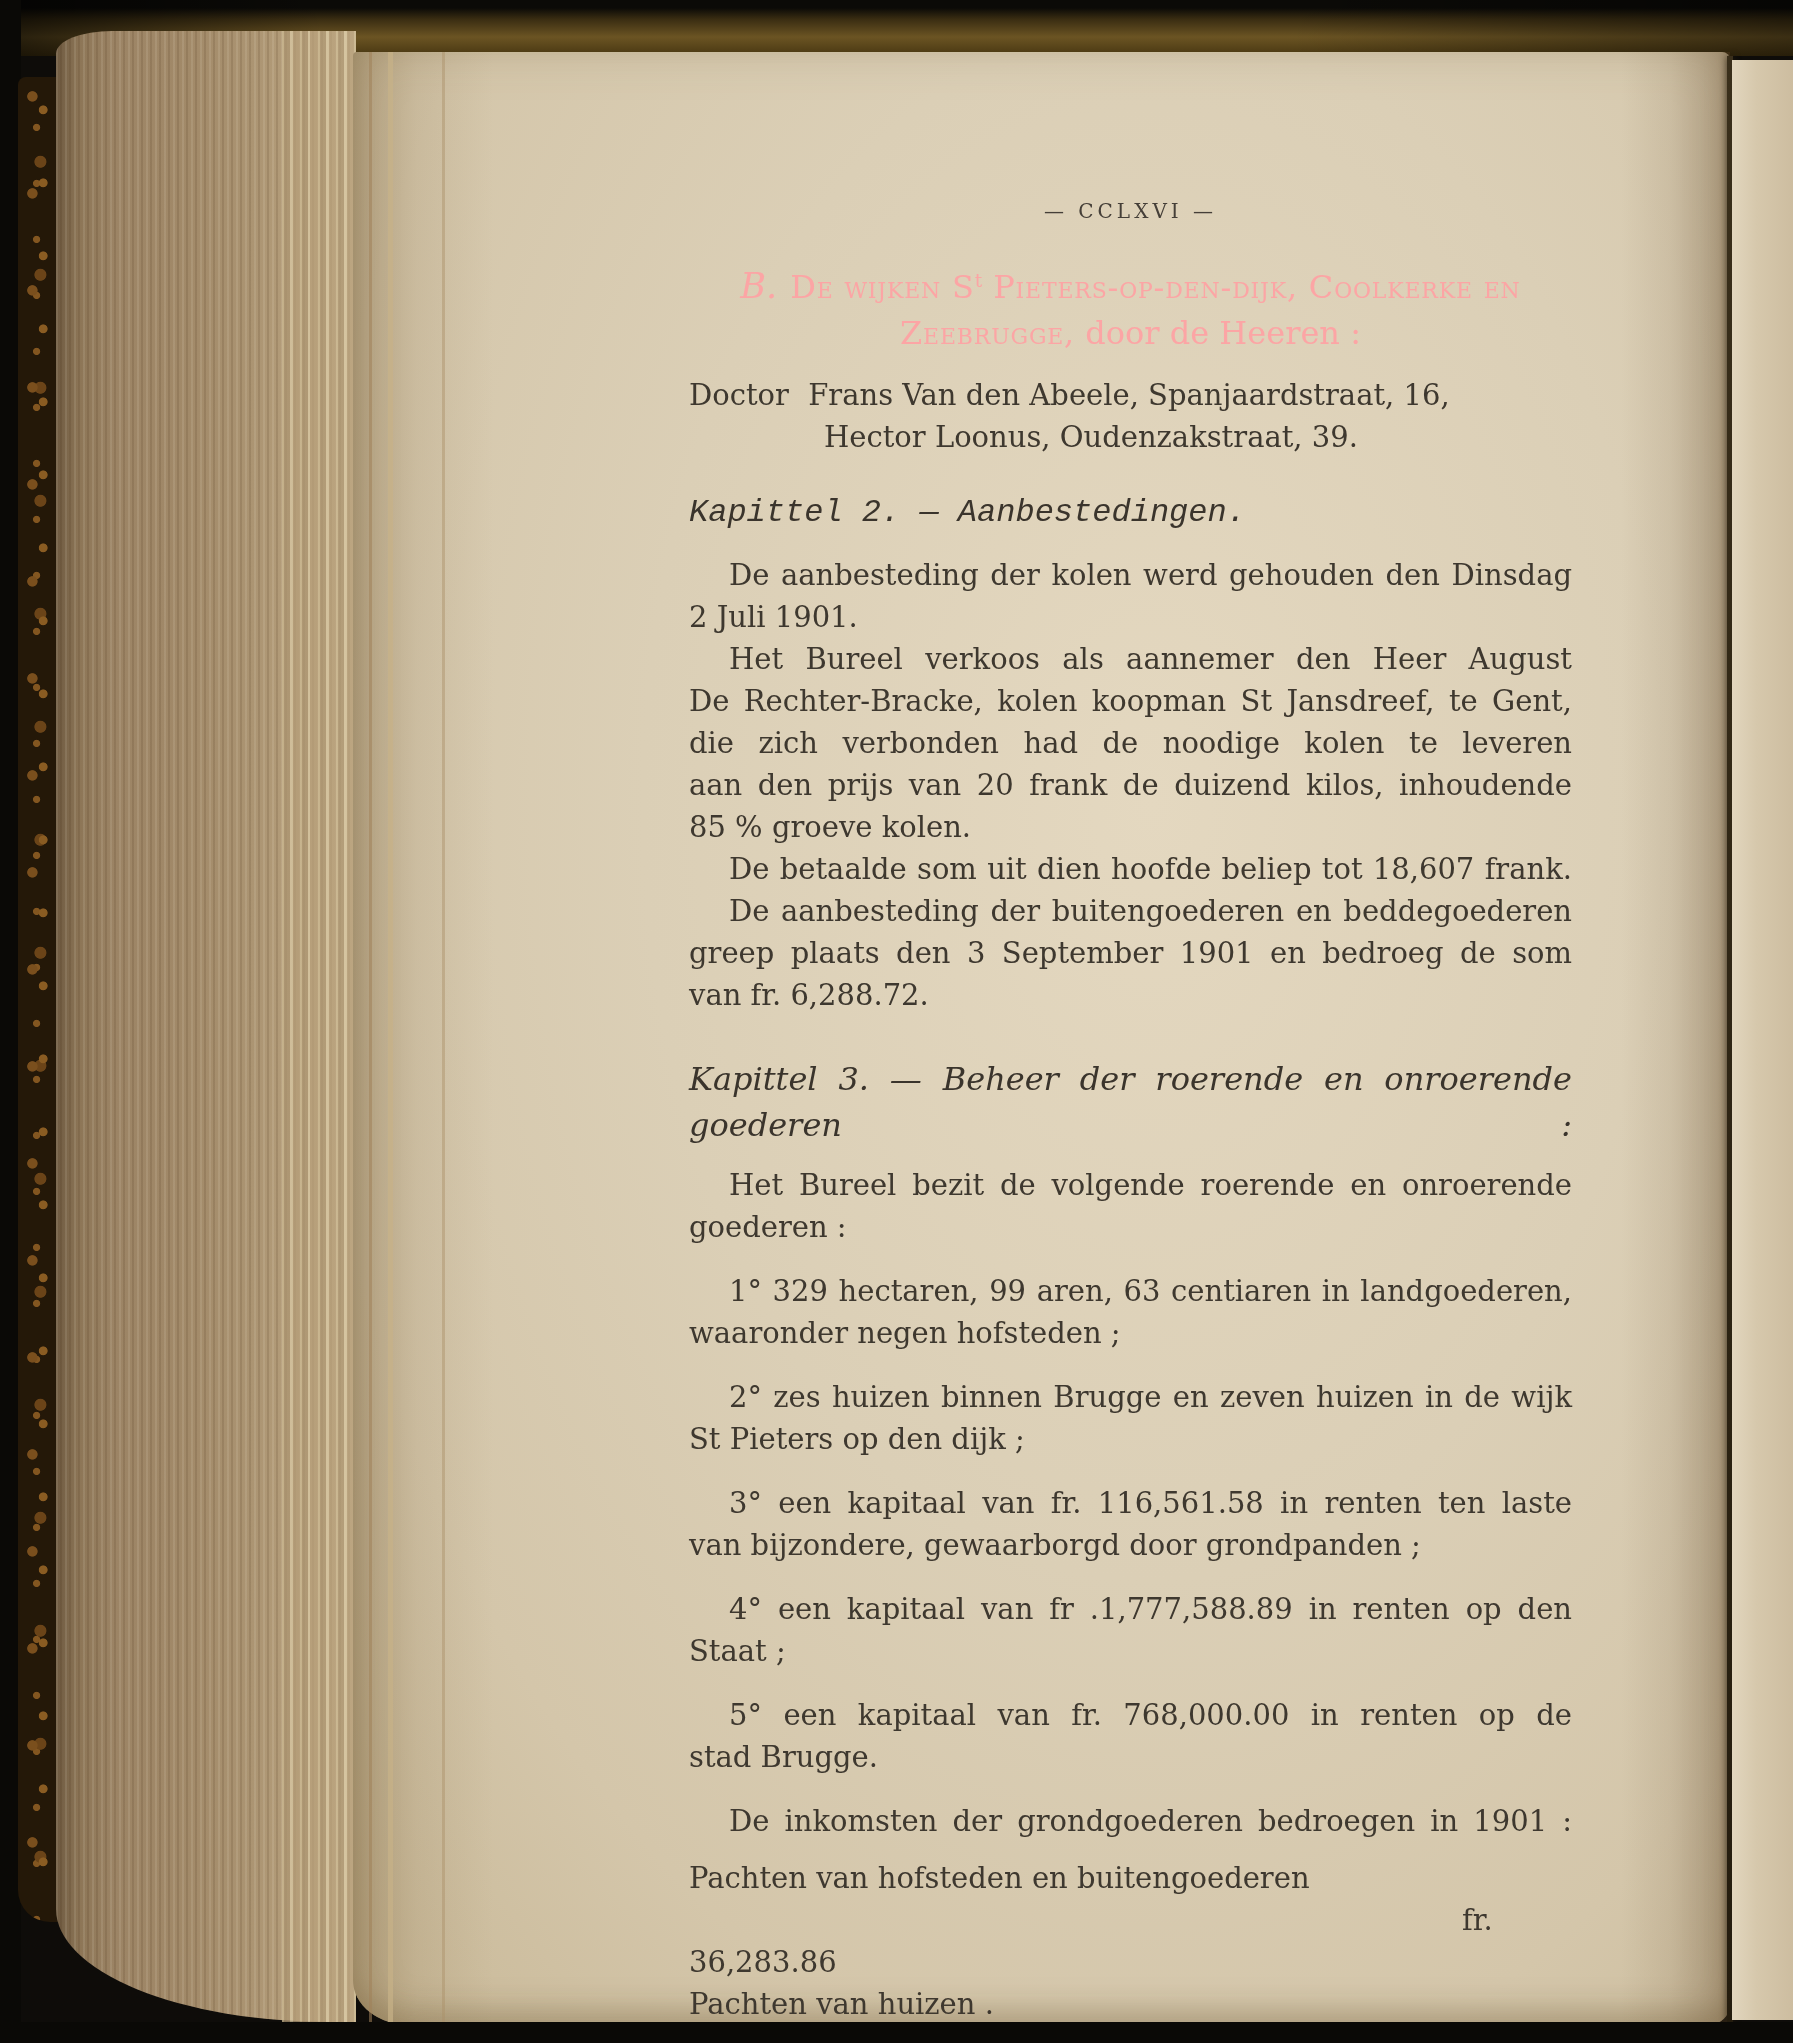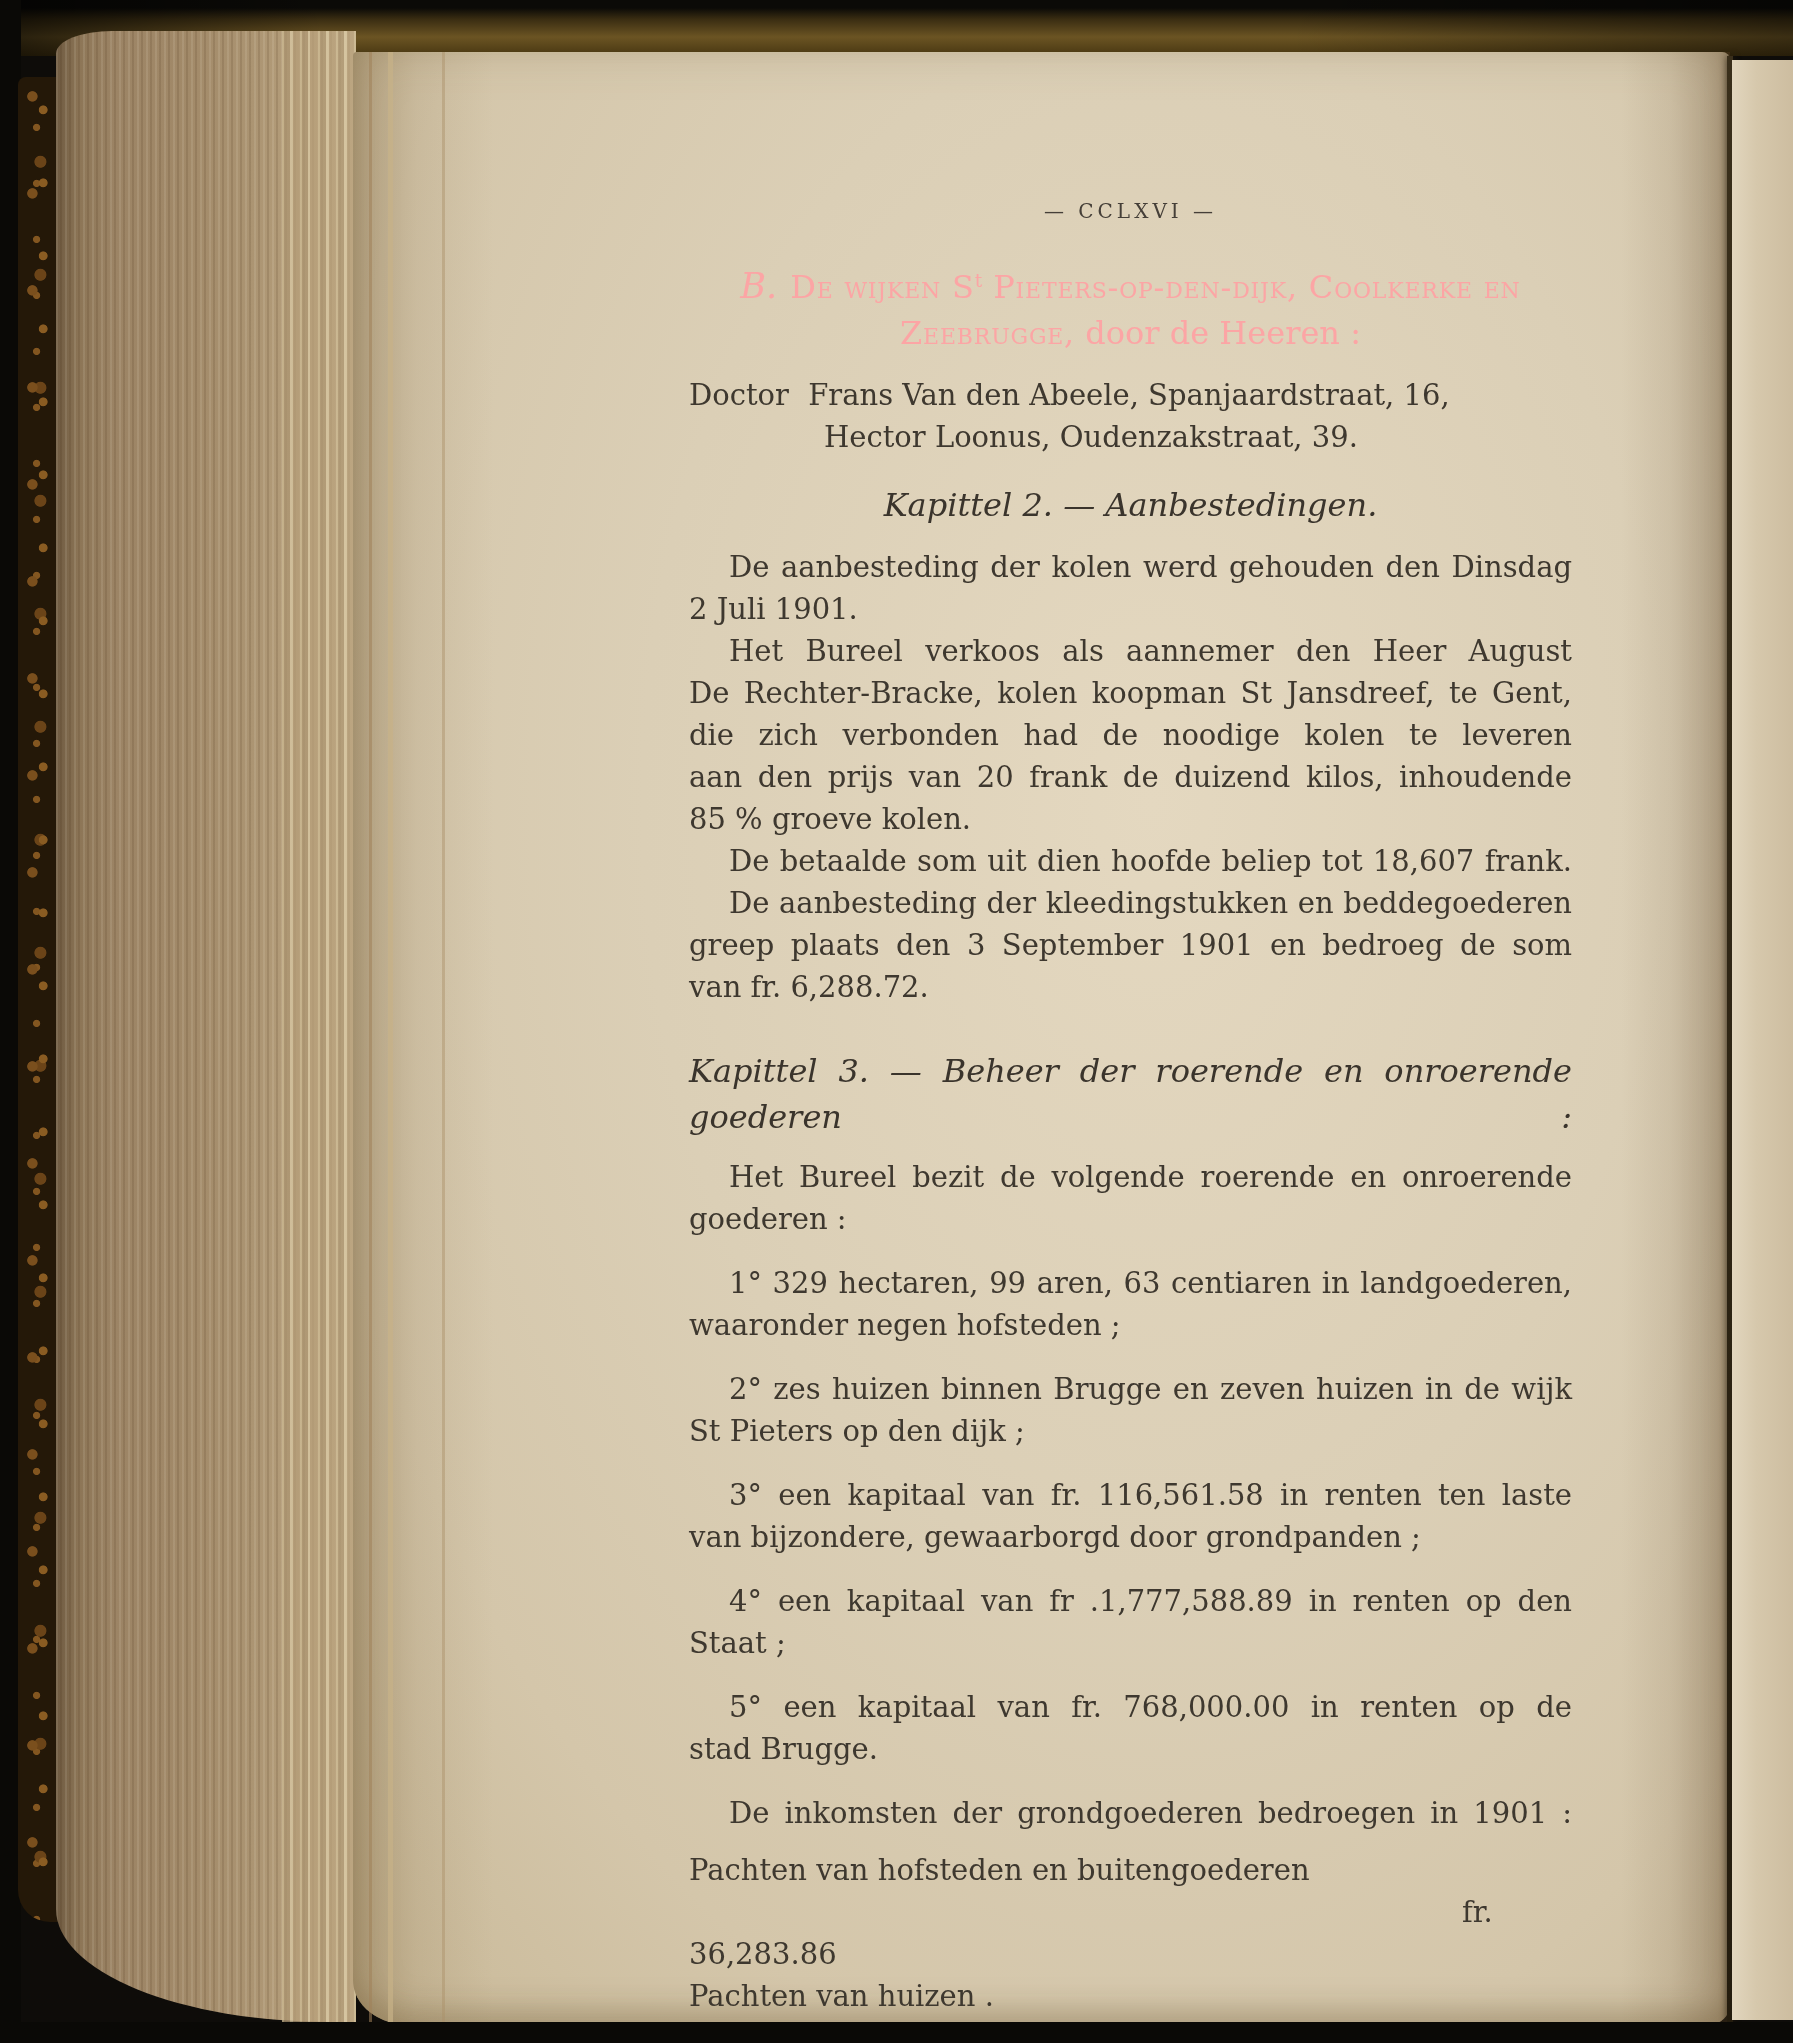--- a/index.html
+++ b/index.html
@@ -79,21 +79,21 @@
   }
   .pagehead{text-align:center;font-size:20px;line-height:32px;letter-spacing:4px;color:#453f38;}
   .sec-head{margin-top:31px;text-align:center;font-size:32px;line-height:46px;color:#fca5a5;}
   .sec-head .prefix{font-style:italic;font-size:35px;margin-right:13px;}
   .sc{font-variant:small-caps;letter-spacing:0.8px;}
   .sec-head sup{font-size:58%;vertical-align:11.3px;letter-spacing:0;}
   .names{margin-top:18px;}
   .names .lead{margin-right:19.3px;}
   .names .cont{padding-left:135px;}
   .chap{font-style:italic;font-size:32px;line-height:46px;color:#3a342c;}
-  .chap2{margin-top:24px;text-align:center;}
+  .chap2{margin-top:32px;font-family:Liberation Mono, monospace;}
   .chap3{margin-top:40px;margin-bottom:16px;text-align:justify;text-align-last:justify;}
   .bl{}
   .jl{text-align:justify;text-align-last:justify;}
   .ind{text-indent:40px;}
   .pgap{margin-top:22px;}
   .first-after-chap{margin-top:18px;}
 
   
   .ledger{margin-top:14.5px;}
   .lrow{display:flex;align-items:flex-start;padding-right:63px;flex-direction:column;}
@@ -148,21 +148,21 @@
     <div class="chap chap2">Kapittel 2. — Aanbestedingen.</div>
 
     <div class="bl ind jl first-after-chap">De aanbesteding der kolen werd gehouden den Dinsdag</div>
     <div class="bl">2 Juli 1901.</div>
     <div class="bl ind jl">Het Bureel verkoos als aannemer den Heer August</div>
     <div class="bl jl">De Rechter-Bracke, kolen koopman St Jansdreef, te Gent,</div>
     <div class="bl jl">die zich verbonden had de noodige kolen te leveren</div>
     <div class="bl jl">aan den prijs van 20 frank de duizend kilos, inhoudende</div>
     <div class="bl">85 % groeve kolen.</div>
     <div class="bl ind jl">De betaalde som uit dien hoofde beliep tot 18,607 frank.</div>
-    <div class="bl ind jl">De aanbesteding der kleedingstukken en beddegoederen</div>
+    <div class="bl ind jl">De aanbesteding der buitengoederen en beddegoederen</div>
     <div class="bl jl">greep plaats den 3 September 1901 en bedroeg de som</div>
     <div class="bl">van fr. 6,288.72.</div>
 
     <div class="chap chap3">Kapittel 3. — Beheer der roerende en onroerende goederen :</div>
 
     <div class="bl ind jl">Het Bureel bezit de volgende roerende en onroerende</div>
     <div class="bl">goederen :</div>
     <div class="bl ind jl pgap">1° 329 hectaren, 99 aren, 63 centiaren in landgoederen,</div>
     <div class="bl">waaronder negen hofsteden ;</div>
     <div class="bl ind jl pgap">2° zes huizen binnen Brugge en zeven huizen in de wijk</div>

